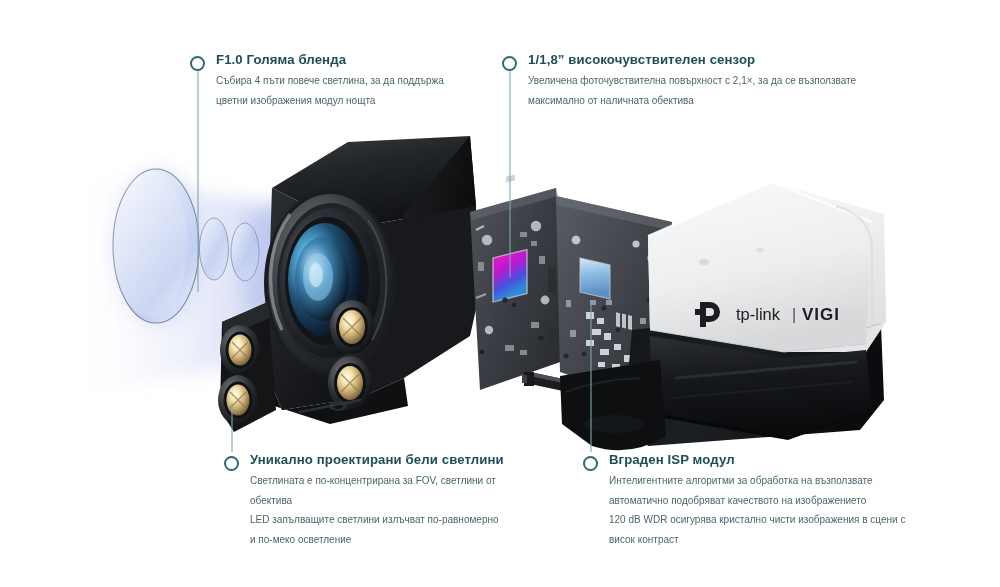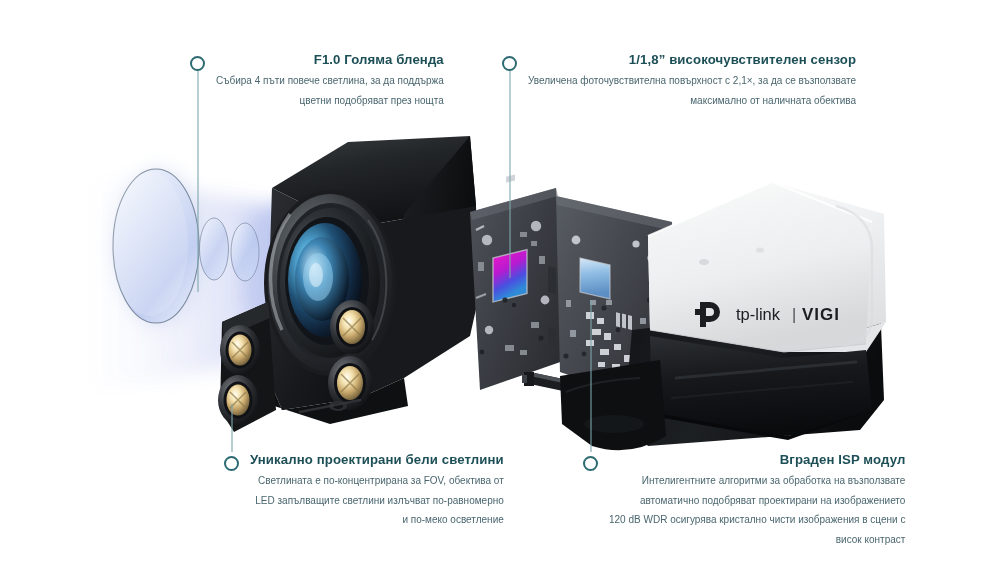--- a/index.html
+++ b/index.html
@@ -19,21 +19,21 @@
   
   .callout{position:absolute;}
   .callout-marker{
     position:absolute;
     width:15px;height:15px;
     border:2px solid #2d6b72;
     border-radius:50%;
     box-sizing:border-box;
     background:transparent;
   }
-  .callout-body{position:absolute;text-align:right;}
+  .callout-body{position:absolute;}
   .callout-title{
     font-size:13.2px;
     font-weight:bold;
     color:#1d4f57;
     letter-spacing:.1px;
     line-height:16px;
     white-space:nowrap;
   }
   .callout-lines{
     margin-top:3px;
@@ -411,54 +411,55 @@
       <line x1="591" y1="300" x2="591" y2="452"></line>
     </g>
   </svg>
 
   <div class="callout" style="left:190px;top:52px;">
     <span class="callout-marker" style="left:0;top:4px;"></span>
     <div class="callout-body" style="left:26px;top:0;">
       <div class="callout-title">F1.0 Голяма бленда</div>
       <div class="callout-lines">
         <div>Събира 4 пъти повече светлина, за да поддържа</div>
-        <div>цветни подобряват през нощта</div>
+        <div>цветни изображения модул нощта</div>
       </div>
     </div>
   </div>
 
   <div class="callout" style="left:502px;top:52px;">
     <span class="callout-marker" style="left:0;top:4px;"></span>
     <div class="callout-body" style="left:26px;top:0;">
       <div class="callout-title">1/1,8” високочувствителен сензор</div>
       <div class="callout-lines">
         <div>Увеличена фоточувствителна повърхност с 2,1×, за да се възползвате</div>
         <div>максимално от наличната обектива</div>
       </div>
     </div>
   </div>
 
   <div class="callout" style="left:224px;top:452px;">
     <span class="callout-marker" style="left:0;top:4px;"></span>
     <div class="callout-body" style="left:26px;top:0;">
       <div class="callout-title">Уникално проектирани бели светлини</div>
       <div class="callout-lines">
-        <div>Светлината е по-концентрирана за FOV, обектива от</div>
+        <div>Светлината е по-концентрирана за FOV, светлини от</div>
+        <div>обектива</div>
         <div>LED запълващите светлини излъчват по-равномерно</div>
         <div>и по-меко осветление</div>
       </div>
     </div>
   </div>
 
   <div class="callout" style="left:583px;top:452px;">
     <span class="callout-marker" style="left:0;top:4px;"></span>
     <div class="callout-body" style="left:26px;top:0;">
       <div class="callout-title">Вграден ISP модул</div>
       <div class="callout-lines">
         <div>Интелигентните алгоритми за обработка на възползвате</div>
-        <div>автоматично подобряват проектирани на изображението</div>
+        <div>автоматично подобряват качеството на изображението</div>
         <div>120 dB WDR осигурява кристално чисти изображения в сцени с</div>
         <div>висок контраст</div>
       </div>
     </div>
   </div>
 
 </div>
 
 </body></html>

